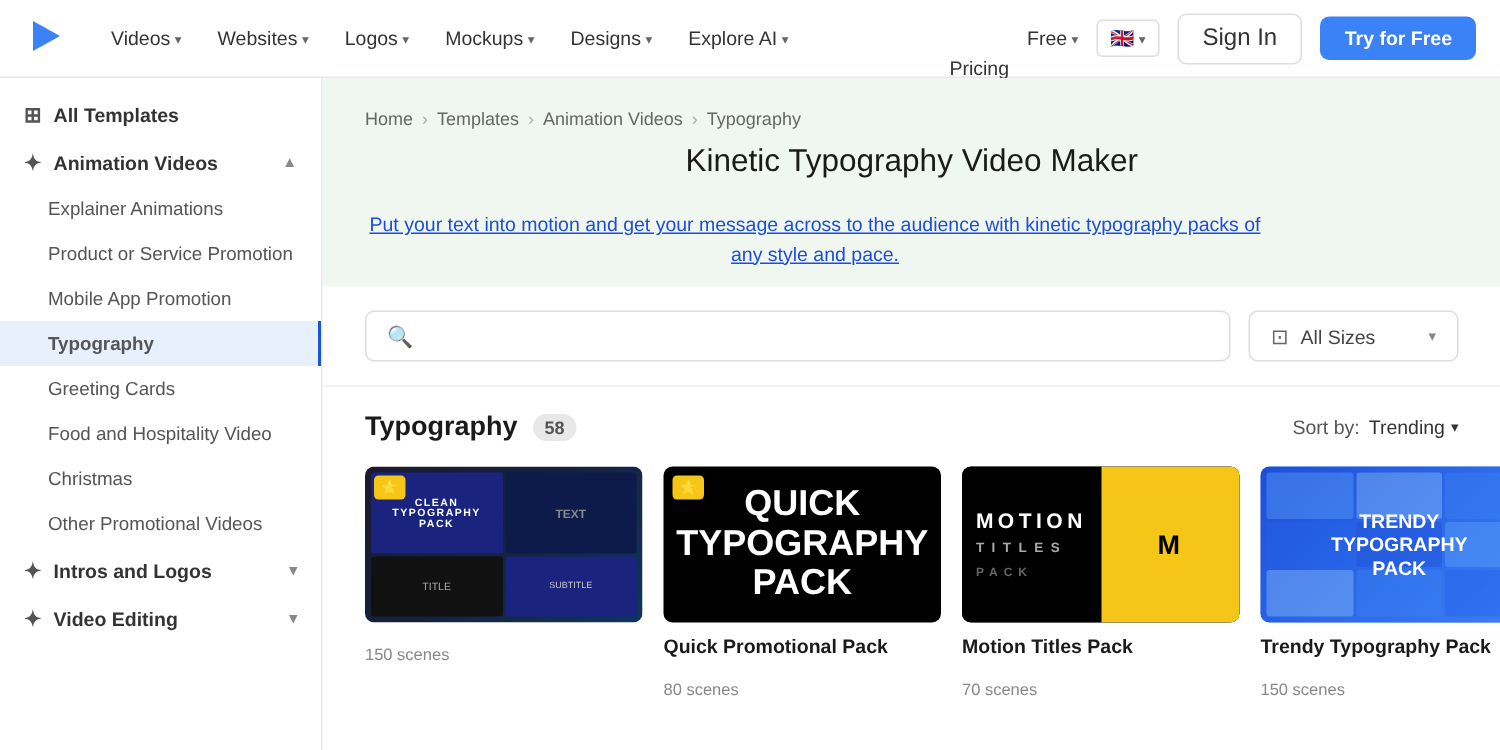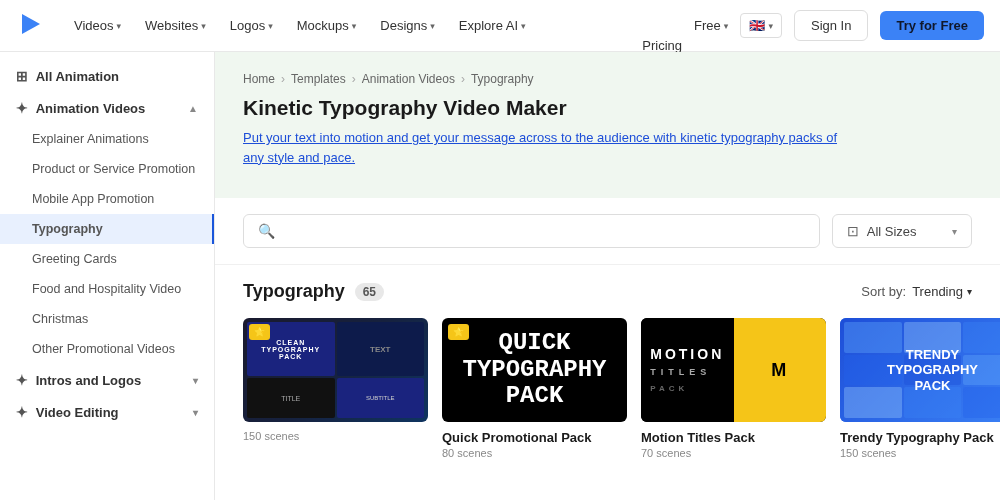--- a/index.html
+++ b/index.html
@@ -9,45 +9,45 @@
     .header { display: flex; align-items: center; height: 52px; padding: 0 16px; border-bottom: 1px solid #e8e8e8; }
     .logo { color: #3b82f6; margin-right: 20px; }
     .logo svg { width: 28px; height: 28px; }
     .nav { display: flex; align-items: flex-start; gap: 4px; }
     .nav-item { display: flex; align-items: center; gap: 3px; padding: 6px 10px; cursor: pointer; color: #333; font-size: 13px; font-weight: 500; border-radius: 4px; }
     .nav-caret { font-size: 9px; color: #666; }
     .header-right { margin-left: auto; display: flex; align-items: center; gap: 12px; }
     .pricing-link { color: #333; font-size: 13px; font-weight: 500; cursor: pointer; margin-top: 40px; }
     .learn-link { display: flex; align-items: center; gap: 3px; color: #333; font-size: 13px; font-weight: 500; cursor: pointer; }
     .flag-btn { display: flex; align-items: center; gap: 3px; padding: 4px 8px; border: 1px solid #ddd; border-radius: 4px; cursor: pointer; font-size: 13px; }
-    .sign-in-btn { padding: 7px 16px; border: 1px solid #ddd; border-radius: 6px; background: #fff; font-size: 13px; font-weight: 500; cursor: pointer; color: #333; }
-    .try-free-btn { padding: 7px 16px; border-radius: 6px; background: #3b82f6; color: #0f172a; font-size: 13px; font-weight: 600; cursor: pointer; border: none; }
+    .sign-in-btn { padding: 7px 16px; border: 1px solid #ddd; border-radius: 6px; background: #fff; font-size: 16px; font-weight: 500; cursor: pointer; color: #333; }
+    .try-free-btn { padding: 7px 16px; border-radius: 6px; background: #3b82f6; color: #ffffff; font-size: 13px; font-weight: 600; cursor: pointer; border: none; }
 
     
     .main-layout { display: flex; height: 448px; }
 
     
     .sidebar { width: 215px; min-width: 215px; border-right: 1px solid #e8e8e8; overflow-y: auto; padding: 8px 0; position: relative; }
     .sidebar-item { display: flex; align-items: center; padding: 8px 17px; cursor: pointer; color: #444; font-size: 13px; gap: 8px; }
     .sidebar-item.active { background: #e8f0fe; color: #1a56db; font-weight: 600; border-right: 2px solid #1a56db; }
     .sidebar-item.indent { padding-left: 32px; font-size: 12.5px; color: #555; }
     .sidebar-section { display: flex; align-items: center; padding: 8px 16px; cursor: pointer; color: #333; font-size: 13px; font-weight: 600; gap: 8px; }
     .sidebar-section-icon { font-size: 14px; color: #555; }
     .sidebar-chevron { margin-left: auto; font-size: 10px; color: #888; }
 
     
     .content { flex: 1; overflow-y: auto; padding: 0; }
 
     
-    .banner { background: #f0f7f0; padding: 20px 28px 31px 28px; }
+    .banner { background: #f0f7f0; padding: 20px 28px 12px 28px; text-align: center; }
     .breadcrumb { display: flex; align-items: center; gap: 6px; font-size: 12px; color: #666; margin-bottom: 10px; }
     .breadcrumb-sep { color: #aaa; font-size: 12px; }
     .breadcrumb-link { color: #666; cursor: pointer; }
     .breadcrumb-current { color: #666; }
-    .banner-title { font-size: 21px; font-weight: 700; color: #1a1a1a; margin-bottom: 8px; }
+    .banner-title { font-size: 21px; font-weight: 400; color: #1a1a1a; margin-bottom: 20px; }
     .banner-desc { font-size: 13px; color: #1d4ed8; line-height: 1.5; max-width: 600px; text-decoration: underline; }
 
     
     .search-row { display: flex; align-items: center; padding: 16px 28px; gap: 12px; border-bottom: 1px solid #f0f0f0; }
     .search-box { flex: 1; display: flex; align-items: center; gap: 8px; border: 1px solid #ddd; border-radius: 6px; padding: 8px 14px; }
     .search-icon { color: #aaa; font-size: 14px; }
     .search-input { border: none; outline: none; font-size: 13px; color: #999; width: 100%; background: transparent; }
     .size-btn { display: flex; align-items: center; gap: 8px; border: 1px solid #ddd; border-radius: 6px; padding: 8px 14px; cursor: pointer; font-size: 13px; color: #444; min-width: 140px; background: #fff; }
     .size-icon { font-size: 14px; color: #666; }
     .size-caret { margin-left: auto; font-size: 10px; color: #888; }
@@ -58,26 +58,26 @@
     .section-title { font-size: 18px; font-weight: 700; color: #1a1a1a; }
     .section-count { background: #e8e8e8; color: #555; font-size: 12px; font-weight: 600; padding: 2px 8px; border-radius: 10px; }
     .sort-row { margin-left: auto; display: flex; align-items: center; gap: 6px; font-size: 13px; color: #555; }
     .sort-btn { display: flex; align-items: center; gap: 4px; font-size: 13px; color: #333; font-weight: 500; cursor: pointer; }
     .sort-caret { font-size: 10px; }
     .templates-grid { display: flex; gap: 14px; }
     .template-card { width: 185px; cursor: pointer; }
     .template-thumb { width: 185px; height: 104px; border-radius: 6px; overflow: hidden; position: relative; margin-bottom: 8px; background: #222; }
     .badge { position: absolute; top: 6px; left: 6px; background: #f5c518; color: #333; font-size: 9px; font-weight: 700; padding: 3px 5px; border-radius: 3px; }
     .template-name { font-size: 13px; font-weight: 600; color: #1a1a1a; }
-    .template-scenes { font-size: 11px; color: #888; margin-top: 2px; }
+    .template-scenes { font-size: 11px; color: #888; margin-top: 16px; }
 
     
     .thumb-clean { background: linear-gradient(135deg, #1a1a2e 0%, #16213e 50%, #0f3460 100%); display: flex; align-items: center; justify-content: center; }
     .thumb-q { background: #000; display: flex; align-items: center; justify-content: center; }
-    .thumb-q-text { font-size: 22px; font-weight: 900; color: #fff; line-height: 1; text-align: center; text-transform: uppercase; font-family: Liberation Mono, monospace; }
+    .thumb-q-text { font-size: 22px; font-weight: 900; color: #fff; line-height: 1; text-align: center; text-transform: uppercase; }
     .thumb-trendy { background: linear-gradient(135deg, #3b82f6 0%, #1d4ed8 100%); display: flex; align-items: center; justify-content: center; }
 
     
     ::-webkit-scrollbar { width: 6px; }
     ::-webkit-scrollbar-track { background: #f0f0f0; }
     ::-webkit-scrollbar-thumb { background: #ccc; border-radius: 3px; }
   </style>
 </head>
 <body>
 
@@ -126,21 +126,21 @@
     <button class="sign-in-btn">Sign In</button>
     <button class="try-free-btn">Try for Free</button>
   </div>
 </header>
 
 <div class="main-layout">
 
   <aside class="sidebar">
     <div class="sidebar-section">
       <span class="sidebar-section-icon">⊞</span>
-      <span>All Animation</span>
+      <span>All Templates</span>
     </div>
     <div class="sidebar-section">
       <span class="sidebar-section-icon">✦</span>
       <span>Animation Videos</span>
       <span class="sidebar-chevron">▲</span>
     </div>
     <div class="sidebar-item indent">
       <span>Explainer Animations</span>
     </div>
     <div class="sidebar-item indent">
@@ -199,21 +199,21 @@
       <div class="size-btn">
         <span class="size-icon">⊡</span>
         <span>All Sizes</span>
         <span class="size-caret">▾</span>
       </div>
     </div>
 
     <div class="grid-section">
       <div class="section-header">
         <span class="section-title">Typography</span>
-        <span class="section-count">65</span>
+        <span class="section-count">58</span>
         <div class="sort-row">
           <span>Sort by:</span>
           <div class="sort-btn">
             <span>Trending</span>
             <span class="sort-caret">▾</span>
           </div>
         </div>
       </div>
 
       <div class="templates-grid">

